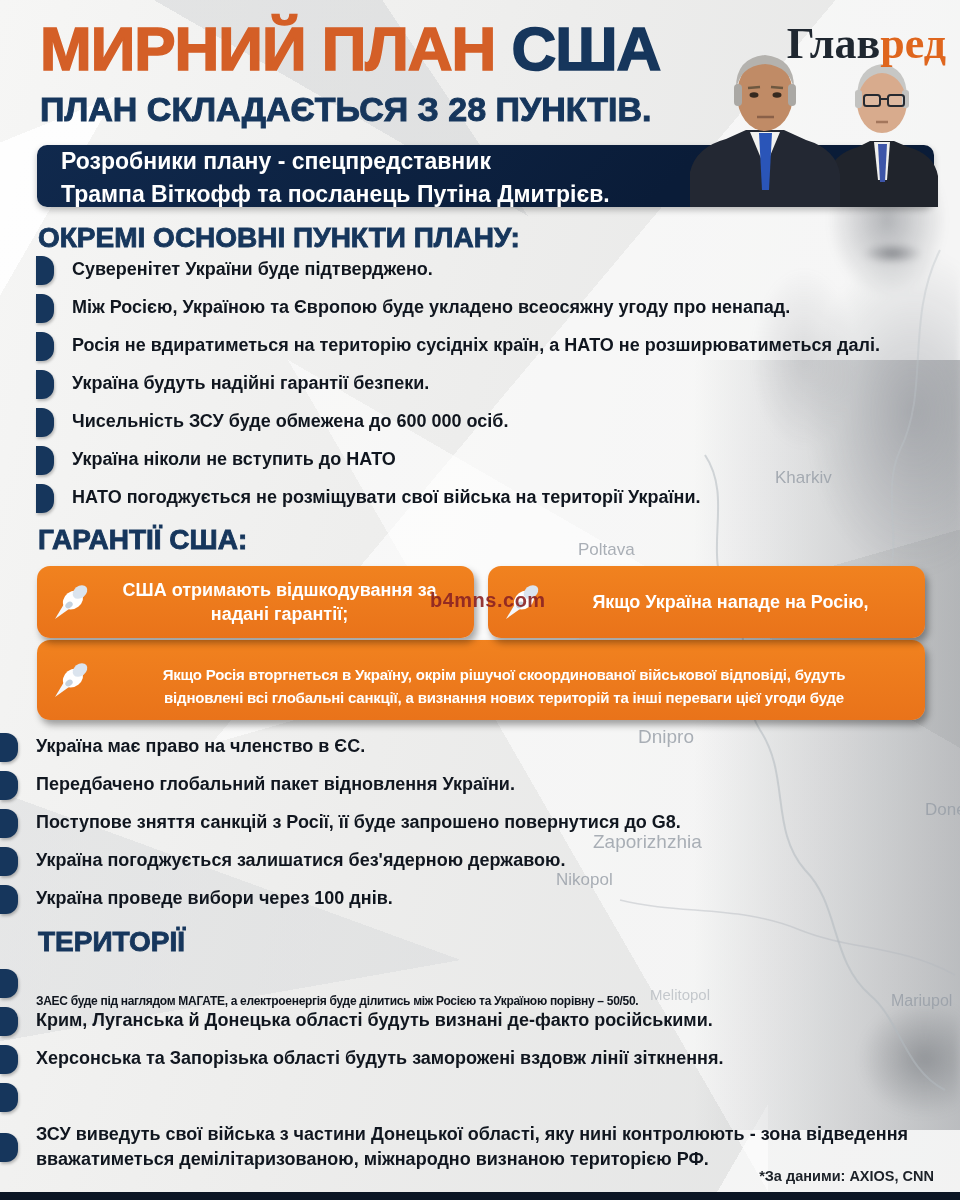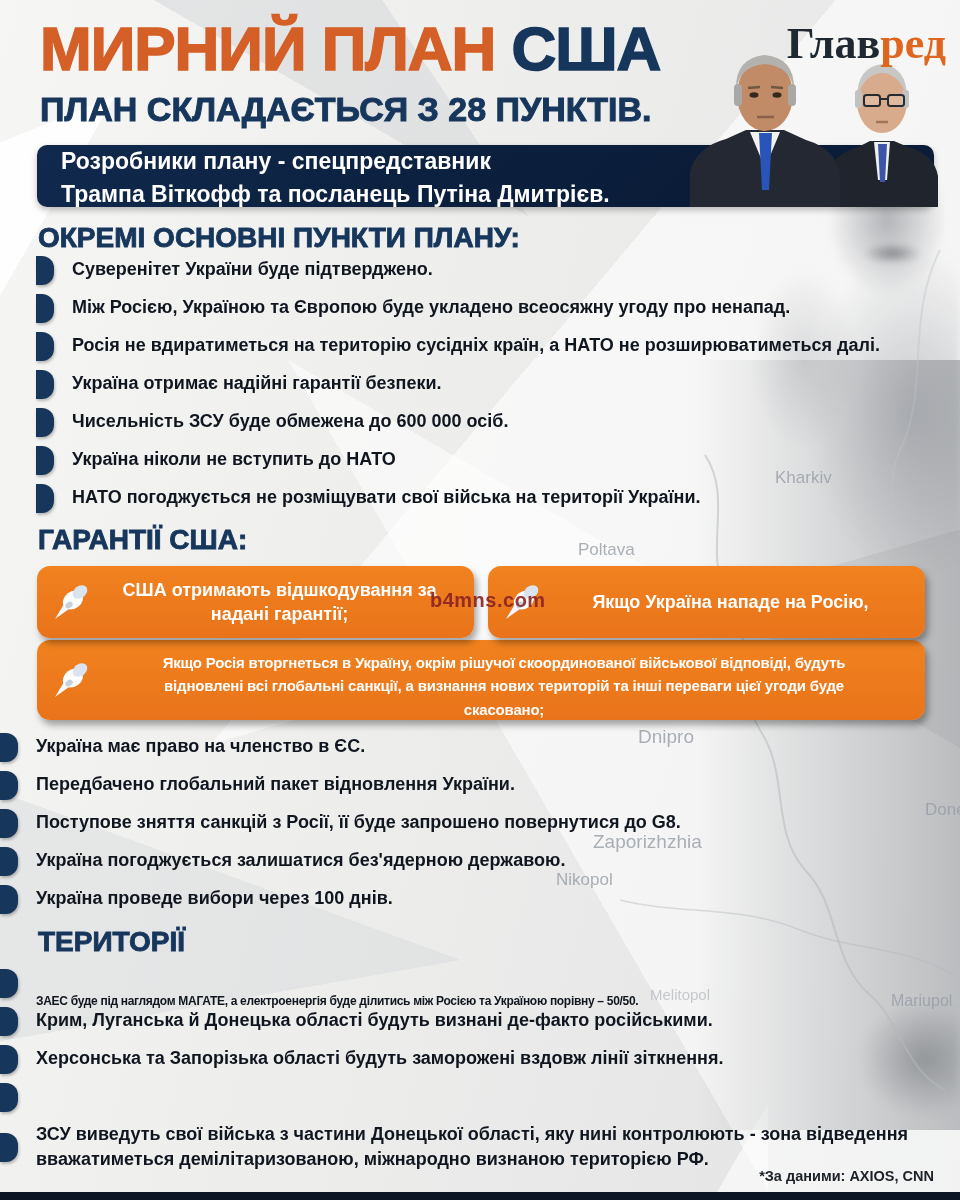--- a/index.html
+++ b/index.html
@@ -141,21 +141,21 @@
     <div class="row">
         <span class="tab"></span>
         <p>Між Росією, Україною та Європою буде укладено всеосяжну угоду про ненапад.</p>
       </div>
     <div class="row">
         <span class="tab"></span>
         <p>Росія не вдиратиметься на територію сусідніх країн, а НАТО не розширюватиметься далі.</p>
       </div>
     <div class="row">
         <span class="tab"></span>
-        <p>Україна отримає надійні гарантії безпеки.</p>
+        <p>Україна будуть надійні гарантії безпеки.</p>
       </div>
     <div class="row">
         <span class="tab"></span>
         <p>Чисельність ЗСУ буде обмежена до 600 000 осіб.</p>
       </div>
     <div class="row">
         <span class="tab"></span>
         <p>Україна ніколи не вступить до НАТО</p>
       </div>
     <div class="row">
@@ -188,21 +188,20 @@
   </div>
   <div class="obox wide">
     <svg class="pin" viewBox="0 0 42 42">
       <polygon points="4,38 13,23 18,28" fill="#f4f7fb"></polygon>
       <ellipse cx="22" cy="19" rx="11" ry="8.5" transform="rotate(-38 22 19)" fill="#ffffff"></ellipse>
       <ellipse cx="29" cy="11" rx="8" ry="6" transform="rotate(-38 29 11)" fill="#dbe4ee"></ellipse>
       <ellipse cx="18" cy="24" rx="4" ry="3" transform="rotate(-38 18 24)" fill="#c4d1de"></ellipse>
     </svg>
     <span class="bline">Якщо Росія вторгнеться в Україну, окрім рішучої скоординованої військової відповіді, будуть</span>
     <span class="bline">відновлені всі глобальні санкції, а визнання нових територій та інші переваги цієї угоди буде</span>
-    <span class="bline">скасовано;</span>
   </div>
   <div class="watermark">b4mns.com</div>
 
   <div class="rows" style="top:728px;">
     <div class="row">
         <span class="tab"></span>
         <p>Україна має право на членство в ЄС.</p>
       </div>
     <div class="row">
         <span class="tab"></span>

